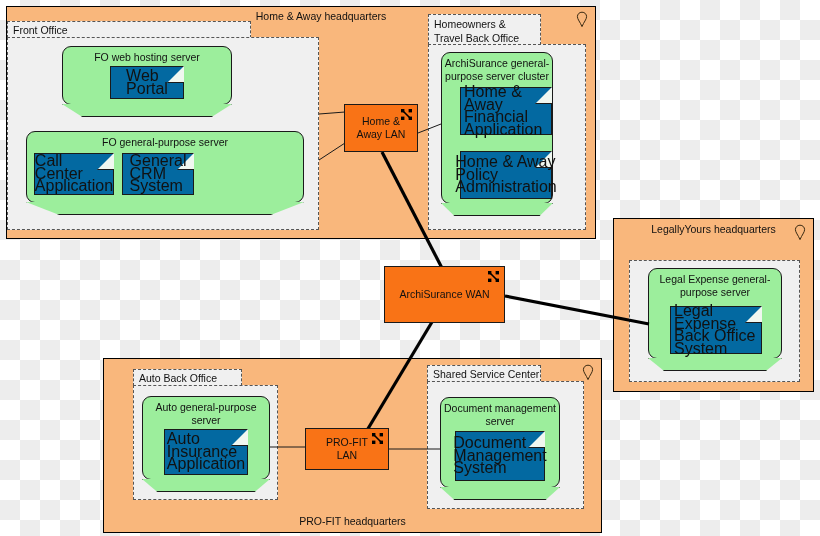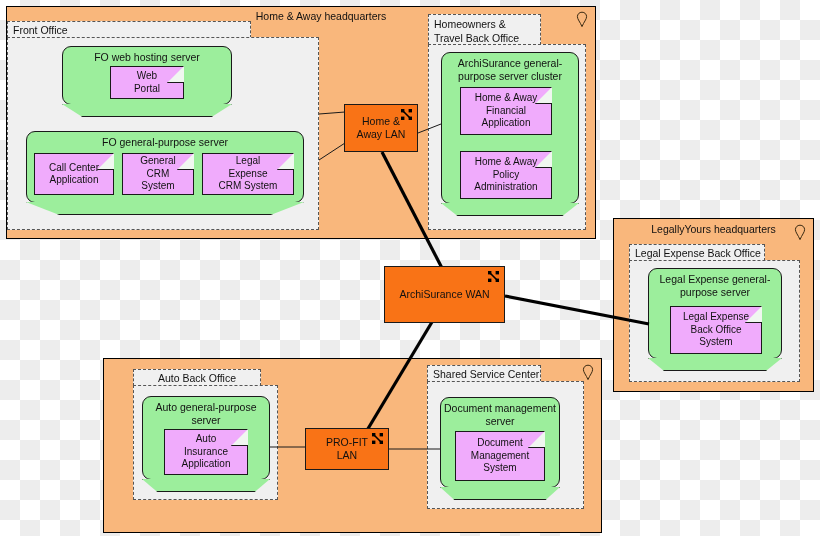--- a/index.html
+++ b/index.html
@@ -85,25 +85,25 @@
     font-size:10.5px;
     color:#111;
     line-height:12.5px;
     padding:0 1px;
   }
 
   
   .appcomp{
     position:absolute;
     box-sizing:border-box;
-    background:#f0abfc;
+    background:#0369a1;
     border:1px solid #1a1a1a;
     display:flex;align-items:center;justify-content:center;
-    text-align:center;
-    font-size:10px;
+    text-align:left;
+    font-size:16px;
     color:#111;
     line-height:12.5px;
   }
   .appcomp .fold{
     position:absolute;
     top:-1px;right:-1px;
     width:17px;height:17px;
     background:#f0f7f0;
     border-left:1px solid #1a1a1a;
     border-bottom:1px solid #1a1a1a;
@@ -159,70 +159,66 @@
     <div class="stand" style="top:71px;"></div>
     <div class="dev-label">FO general-purpose server</div>
     <div class="appcomp" style="left:8px;top:22px;width:80px;height:42px;">
       <span class="fold"></span>
       <span class="lbl">Call Center<br>Application</span>
     </div>
     <div class="appcomp" style="left:96px;top:22px;width:72px;height:42px;">
       <span class="fold"></span>
       <span class="lbl">General<br>CRM<br>System</span>
     </div>
-    <div class="appcomp" style="left:176px;top:22px;width:92px;height:42px;">
-      <span class="fold"></span>
-      <span class="lbl">Legal<br>Expense<br>CRM System</span>
-    </div>
   </div>
 
   <div class="group-tab two-line" style="left:428px;top:14px;width:113px;height:31px;line-height:14px;">Homeowners &amp; Travel Back Office</div>
   <div class="grouping" style="left:428px;top:44px;width:158px;height:186px;"></div>
 
-  <div class="device" style="left:441px;top:52px;width:138px;height:165px;">
+  <div class="device" style="left:441px;top:52px;width:112px;height:165px;">
     <div class="body" style="height:152px;"></div>
     <div class="stand" style="top:151px;"></div>
     <div class="dev-label">ArchiSurance general-purpose server cluster</div>
     <div class="appcomp" style="left:19px;top:35px;width:92px;height:48px;">
       <span class="fold"></span>
       <span class="lbl">Home &amp; Away<br>Financial<br>Application</span>
     </div>
     <div class="appcomp" style="left:19px;top:99px;width:92px;height:48px;">
       <span class="fold"></span>
       <span class="lbl">Home &amp; Away<br>Policy<br>Administration</span>
     </div>
   </div>
 
   <div class="location" style="left:613px;top:218px;width:201px;height:174px;">
     <div class="loc-title" style="top:4px;">LegallyYours headquarters</div>
     <svg class="pin" style="right:7px;top:5px;" viewBox="0 0 12 17">
       <path d="M6 1.2 C3.3 1.2 1.4 3.2 1.4 5.7 C1.4 8.2 4.2 11.2 6 15.6 C7.8 11.2 10.6 8.2 10.6 5.7 C10.6 3.2 8.7 1.2 6 1.2 Z" fill="none" stroke="#3a2a12" stroke-width="1"></path>
     </svg>
   </div>
 
-  <div class="group-tab" style="left:629px;top:244px;width:136px;height:17px;">Legal Expense Back Office</div>
   <div class="grouping" style="left:629px;top:260px;width:171px;height:122px;"></div>
 
   <div class="device" style="left:648px;top:268px;width:134px;height:104px;">
     <div class="body" style="height:91px;"></div>
     <div class="stand" style="top:90px;"></div>
     <div class="dev-label">Legal Expense general-purpose server</div>
     <div class="appcomp" style="left:22px;top:38px;width:92px;height:48px;">
       <span class="fold"></span>
       <span class="lbl">Legal Expense<br>Back Office<br>System</span>
     </div>
   </div>
 
   <div class="location" style="left:103px;top:358px;width:499px;height:175px;">
+    <div class="loc-title" style="bottom:5px;">PRO-FIT headquarters</div>
     <svg class="pin" style="right:7px;top:5px;" viewBox="0 0 12 17">
       <path d="M6 1.2 C3.3 1.2 1.4 3.2 1.4 5.7 C1.4 8.2 4.2 11.2 6 15.6 C7.8 11.2 10.6 8.2 10.6 5.7 C10.6 3.2 8.7 1.2 6 1.2 Z" fill="none" stroke="#3a2a12" stroke-width="1"></path>
     </svg>
   </div>
 
-  <div class="group-tab" style="left:133px;top:369px;width:128px;height:17px;text-align:center;">Auto Back Office</div>
+  <div class="group-tab" style="left:133px;top:369px;width:109px;height:17px;">Auto Back Office</div>
   <div class="grouping" style="left:133px;top:385px;width:145px;height:115px;"></div>
 
   <div class="device" style="left:142px;top:396px;width:128px;height:97px;">
     <div class="body" style="height:84px;"></div>
     <div class="stand" style="top:83px;"></div>
     <div class="dev-label">Auto general-purpose server</div>
     <div class="appcomp" style="left:22px;top:33px;width:84px;height:46px;">
       <span class="fold"></span>
       <span class="lbl">Auto<br>Insurance<br>Application</span>
     </div>

